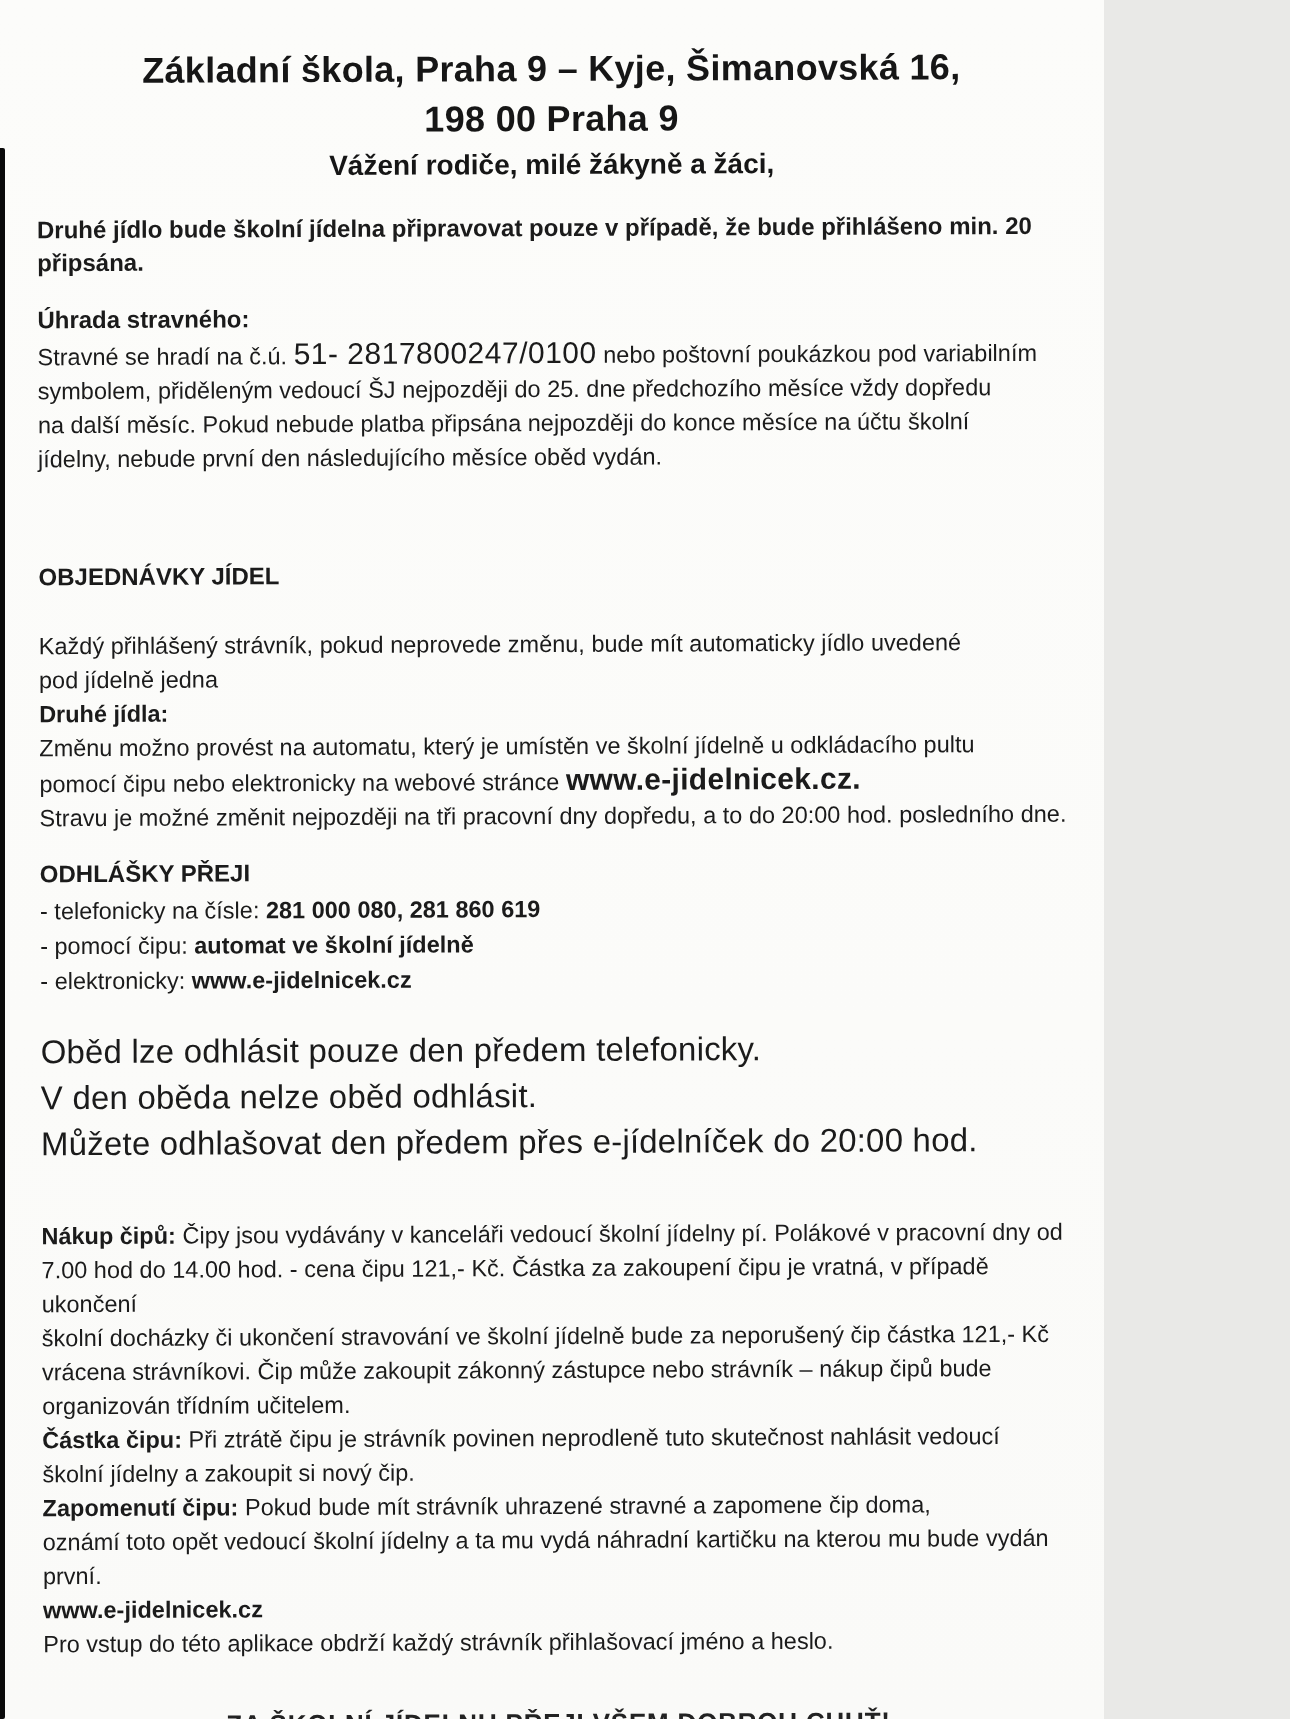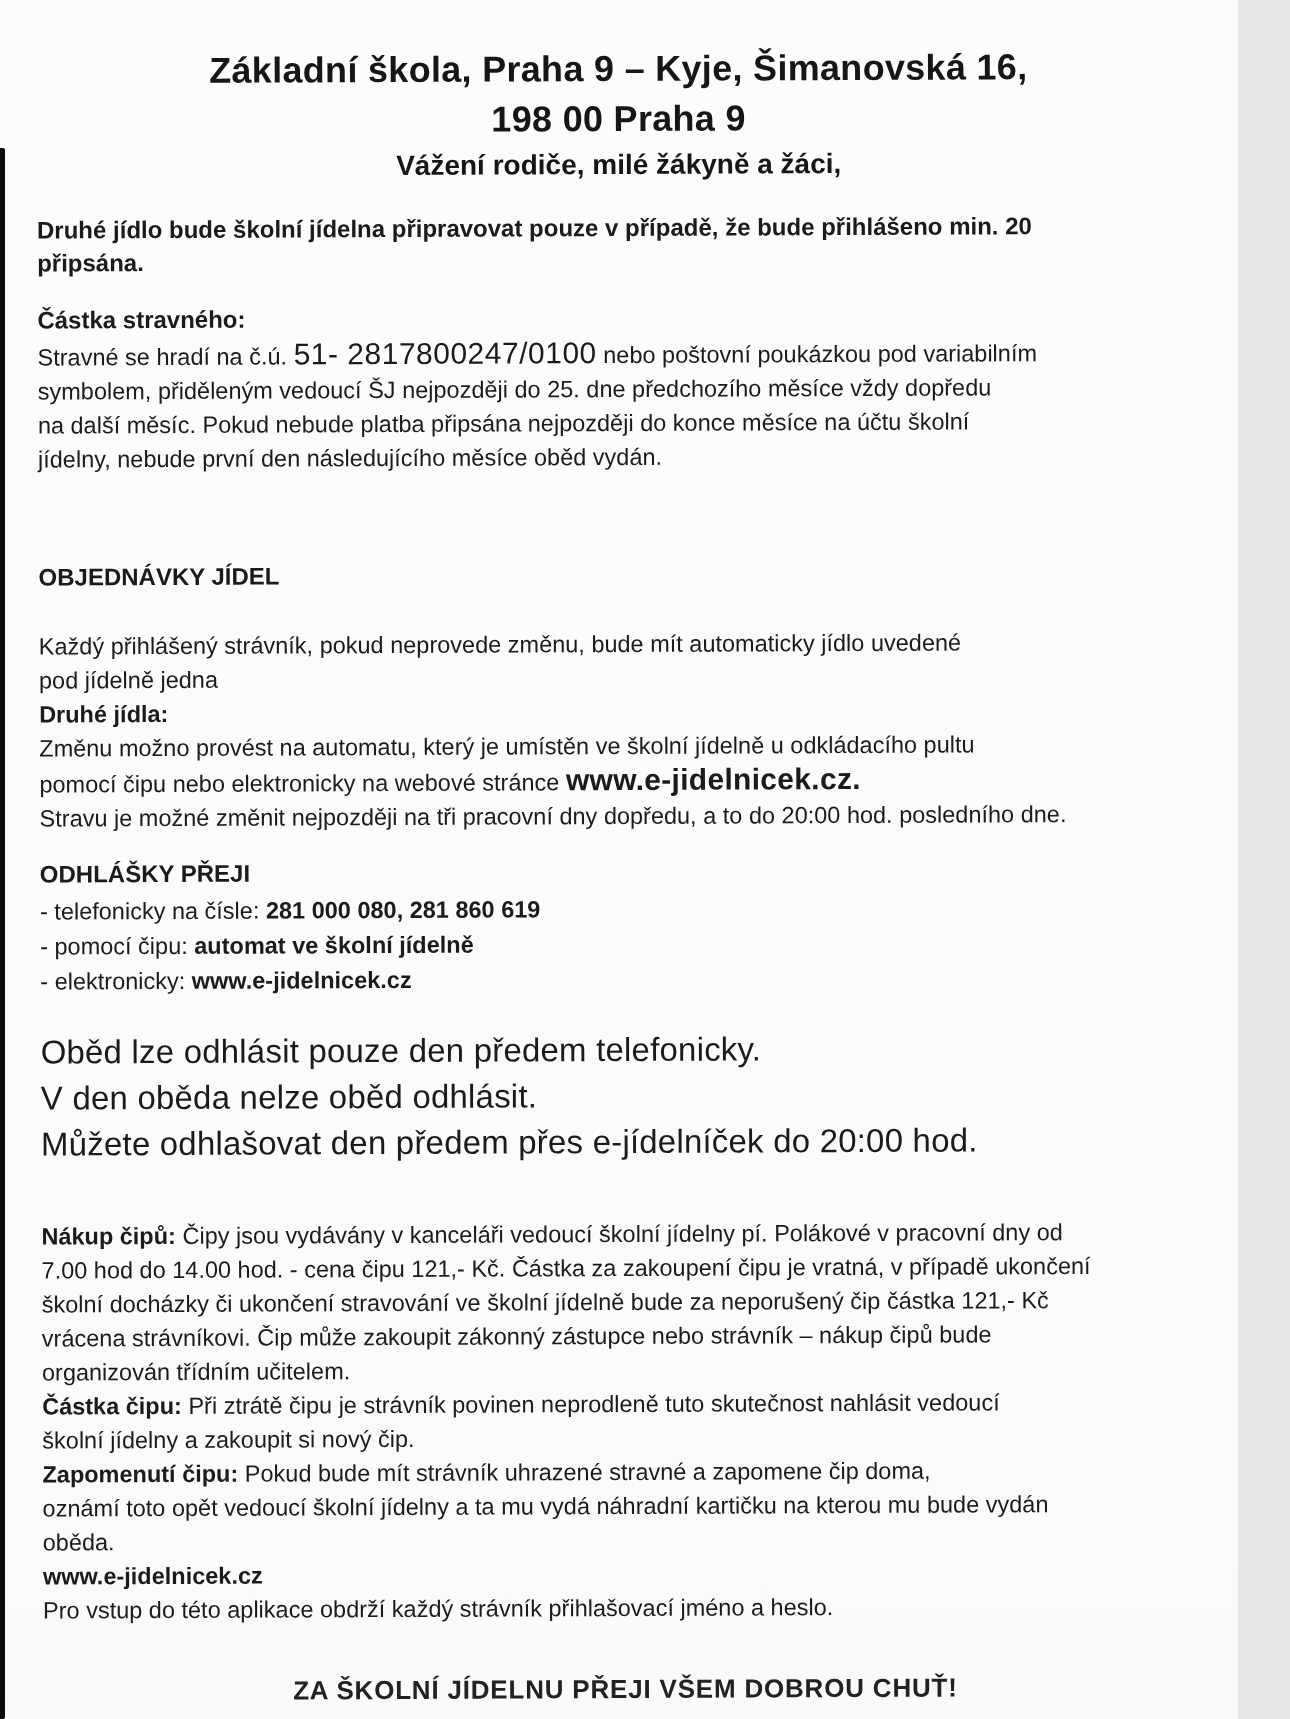--- a/index.html
+++ b/index.html
@@ -3,21 +3,21 @@
 <meta charset="utf-8">
 <style>
   html, body { margin: 0; padding: 0; }
   body {
     width: 1290px; height: 1719px;
     background: #e9e9e7;
     font-family: "Liberation Sans", sans-serif;
   }
   .page {
     position: relative;
-    width: 1238px; height: 1719px;
+    width: 1104px; height: 1719px;
     background: linear-gradient(180deg, #fcfcfa 0%, #fbfbf9 60%, #fafaf8 100%);
     overflow: hidden;
     color: #1b1b1b;
   }
   .scan-bar {
     position: absolute;
     left: 0; top: 148px;
     width: 5px; height: 1571px;
     background: #0a0a0a;
     border-radius: 0 2px 2px 0;
@@ -67,29 +67,29 @@
 </style>
 </head>
 <body>
 
 <div class="page" data-name="scanned-document-page">
   <div class="scan-bar" data-name="scan-artifact-left-edge"></div>
   <div class="content" id="doc" data-name="document-content">
       <p class="blk h1" data-name="school-title"><span data-name="text-run">Základní škola, Praha 9 – Kyje, Šimanovská 16,</span><br><span data-name="text-run">198 00 Praha 9</span></p>
       <p class="blk sub" data-name="greeting-line"><span data-name="text-run">Vážení rodiče, milé žákyně a žáci,</span></p>
       <p class="blk lead" data-name="second-meal-notice"><span data-name="text-run">Druhé jídlo bude školní jídelna připravovat pouze v případě, že bude přihlášeno min. 20</span><br><span data-name="text-run">připsána.</span></p>
-      <p class="blk heading" data-name="payment-heading"><span data-name="text-run">Částka stravného:</span></p>
+      <p class="blk heading" data-name="payment-heading"><span data-name="text-run">Úhrada stravného:</span></p>
       <p class="blk body" data-name="payment-paragraph"><span data-name="text-run">Stravné se hradí na č.ú. </span><span class="lg" data-name="bank-account-number">51- 2817800247/0100</span><span data-name="text-run"> nebo poštovní poukázkou pod variabilním</span><br><span data-name="text-run">symbolem, přiděleným vedoucí ŠJ nejpozději do 25. dne předchozího měsíce vždy dopředu</span><br><span data-name="text-run">na další měsíc. Pokud nebude platba připsána nejpozději do konce měsíce na účtu školní</span><br><span data-name="text-run">jídelny, nebude první den následujícího měsíce oběd vydán.</span></p>
       <p class="blk heading" data-name="orders-heading"><span data-name="text-run">OBJEDNÁVKY JÍDEL</span></p>
       <p class="blk body" data-name="orders-paragraph"><span data-name="text-run">Každý přihlášený strávník, pokud neprovede změnu, bude mít automaticky jídlo uvedené</span><br><span data-name="text-run">pod jídelně jedna</span></p>
       <p class="blk bold-line" data-name="meal-change-heading"><span data-name="text-run">Druhé jídla:</span></p>
       <p class="blk body" data-name="meal-change-paragraph"><span data-name="text-run">Změnu možno provést na automatu, který je umístěn ve školní jídelně u odkládacího pultu</span><br><span data-name="text-run">pomocí čipu nebo elektronicky na webové stránce </span><span class="lgb" data-name="website-url">www.e-jidelnicek.cz.</span><br><span data-name="text-run">Stravu je možné změnit nejpozději na tři pracovní dny dopředu, a to do 20:00 hod. posledního dne.</span></p>
       <p class="blk heading" data-name="cancellation-heading"><span data-name="text-run">ODHLÁŠKY PŘEJI</span></p>
       <p class="blk list" data-name="cancellation-list"><span data-name="text-run">- telefonicky na čísle: </span><span class="b" data-name="phone-numbers">281 000 080, 281 860 619</span><br><span data-name="text-run">- pomocí čipu: </span><span class="b" data-name="text-run">automat ve školní jídelně</span><br><span data-name="text-run">- elektronicky: </span><span class="b" data-name="website-url">www.e-jidelnicek.cz</span></p>
       <p class="blk big" data-name="cancellation-rules"><span data-name="text-run">Oběd lze odhlásit pouze den předem telefonicky.</span><br><span data-name="text-run">V den oběda nelze oběd odhlásit.</span><br><span data-name="text-run">Můžete odhlašovat den předem přes e-jídelníček do 20:00 hod.</span></p>
       <p class="blk body" data-name="chip-purchase-paragraph"><span class="b" data-name="text-run">Nákup čipů:</span><span data-name="text-run"> Čipy jsou vydávány v kanceláři vedoucí školní jídelny pí. Polákové v pracovní dny od</span><br><span data-name="text-run">7.00 hod do 14.00 hod. - cena čipu 121,- Kč. Částka za zakoupení čipu je vratná, v případě ukončení</span><br><span data-name="text-run">školní docházky či ukončení stravování ve školní jídelně bude za neporušený čip částka 121,- Kč</span><br><span data-name="text-run">vrácena strávníkovi. Čip může zakoupit zákonný zástupce nebo strávník – nákup čipů bude</span><br><span data-name="text-run">organizován třídním učitelem.</span></p>
       <p class="blk body" data-name="chip-loss-paragraph"><span class="b" data-name="text-run">Částka čipu:</span><span data-name="text-run"> Při ztrátě čipu je strávník povinen neprodleně tuto skutečnost nahlásit vedoucí</span><br><span data-name="text-run">školní jídelny a zakoupit si nový čip.</span></p>
-      <p class="blk body" data-name="chip-forgotten-paragraph"><span class="b" data-name="text-run">Zapomenutí čipu:</span><span data-name="text-run"> Pokud bude mít strávník uhrazené stravné a zapomene čip doma,</span><br><span data-name="text-run">oznámí toto opět vedoucí školní jídelny a ta mu vydá náhradní kartičku na kterou mu bude vydán</span><br><span data-name="text-run">oběda.</span></p>
+      <p class="blk body" data-name="chip-forgotten-paragraph"><span class="b" data-name="text-run">Zapomenutí čipu:</span><span data-name="text-run"> Pokud bude mít strávník uhrazené stravné a zapomene čip doma,</span><br><span data-name="text-run">oznámí toto opět vedoucí školní jídelny a ta mu vydá náhradní kartičku na kterou mu bude vydán</span><br><span data-name="text-run">první.</span></p>
       <p class="blk bold-line" data-name="website-line"><span data-name="website-url">www.e-jidelnicek.cz</span></p>
       <p class="blk body" data-name="website-paragraph"><span data-name="text-run">Pro vstup do této aplikace obdrží každý strávník přihlašovací jméno a heslo.</span></p>
       <p class="blk footer" data-name="footer-wish"><span data-name="text-run">ZA ŠKOLNÍ JÍDELNU PŘEJI VŠEM DOBROU CHUŤ!</span></p>
     </div>
 </div>
 
 </body></html>

